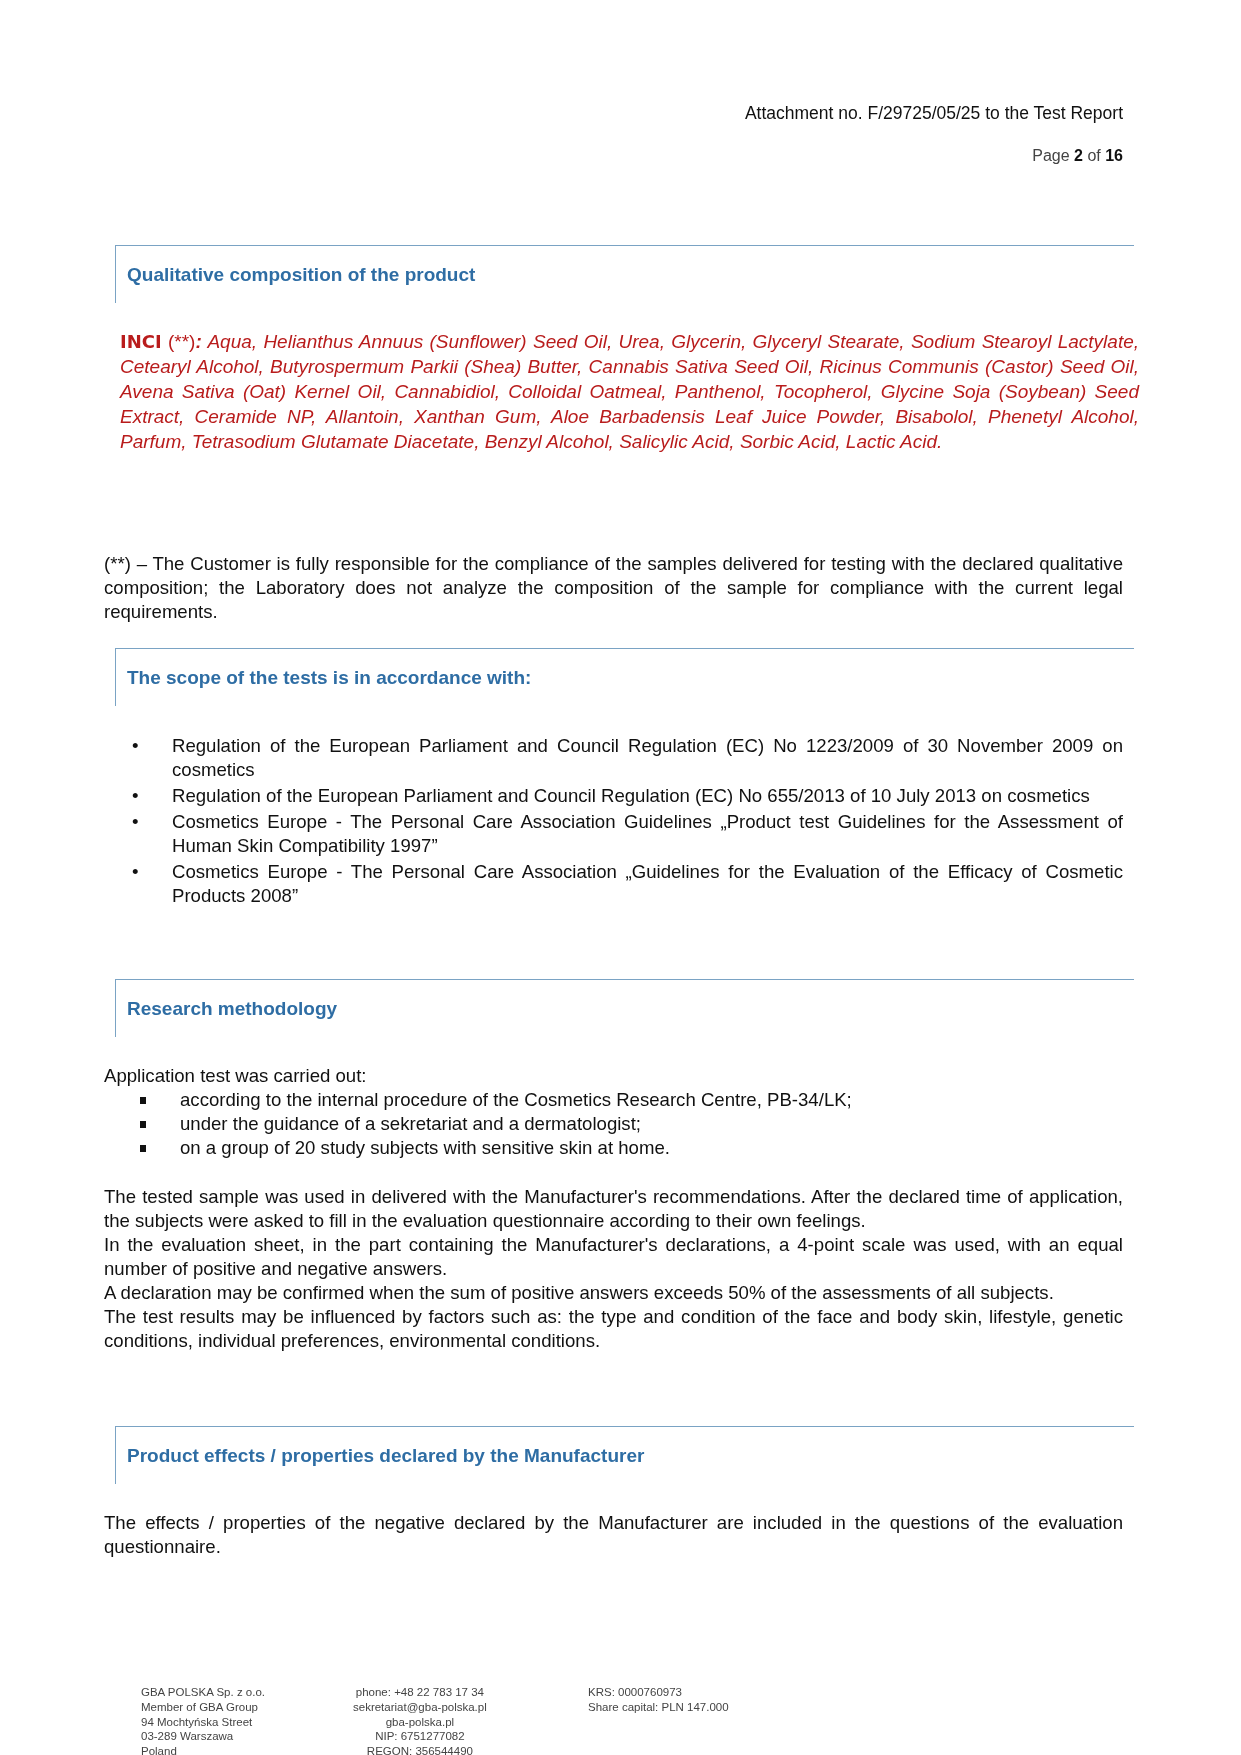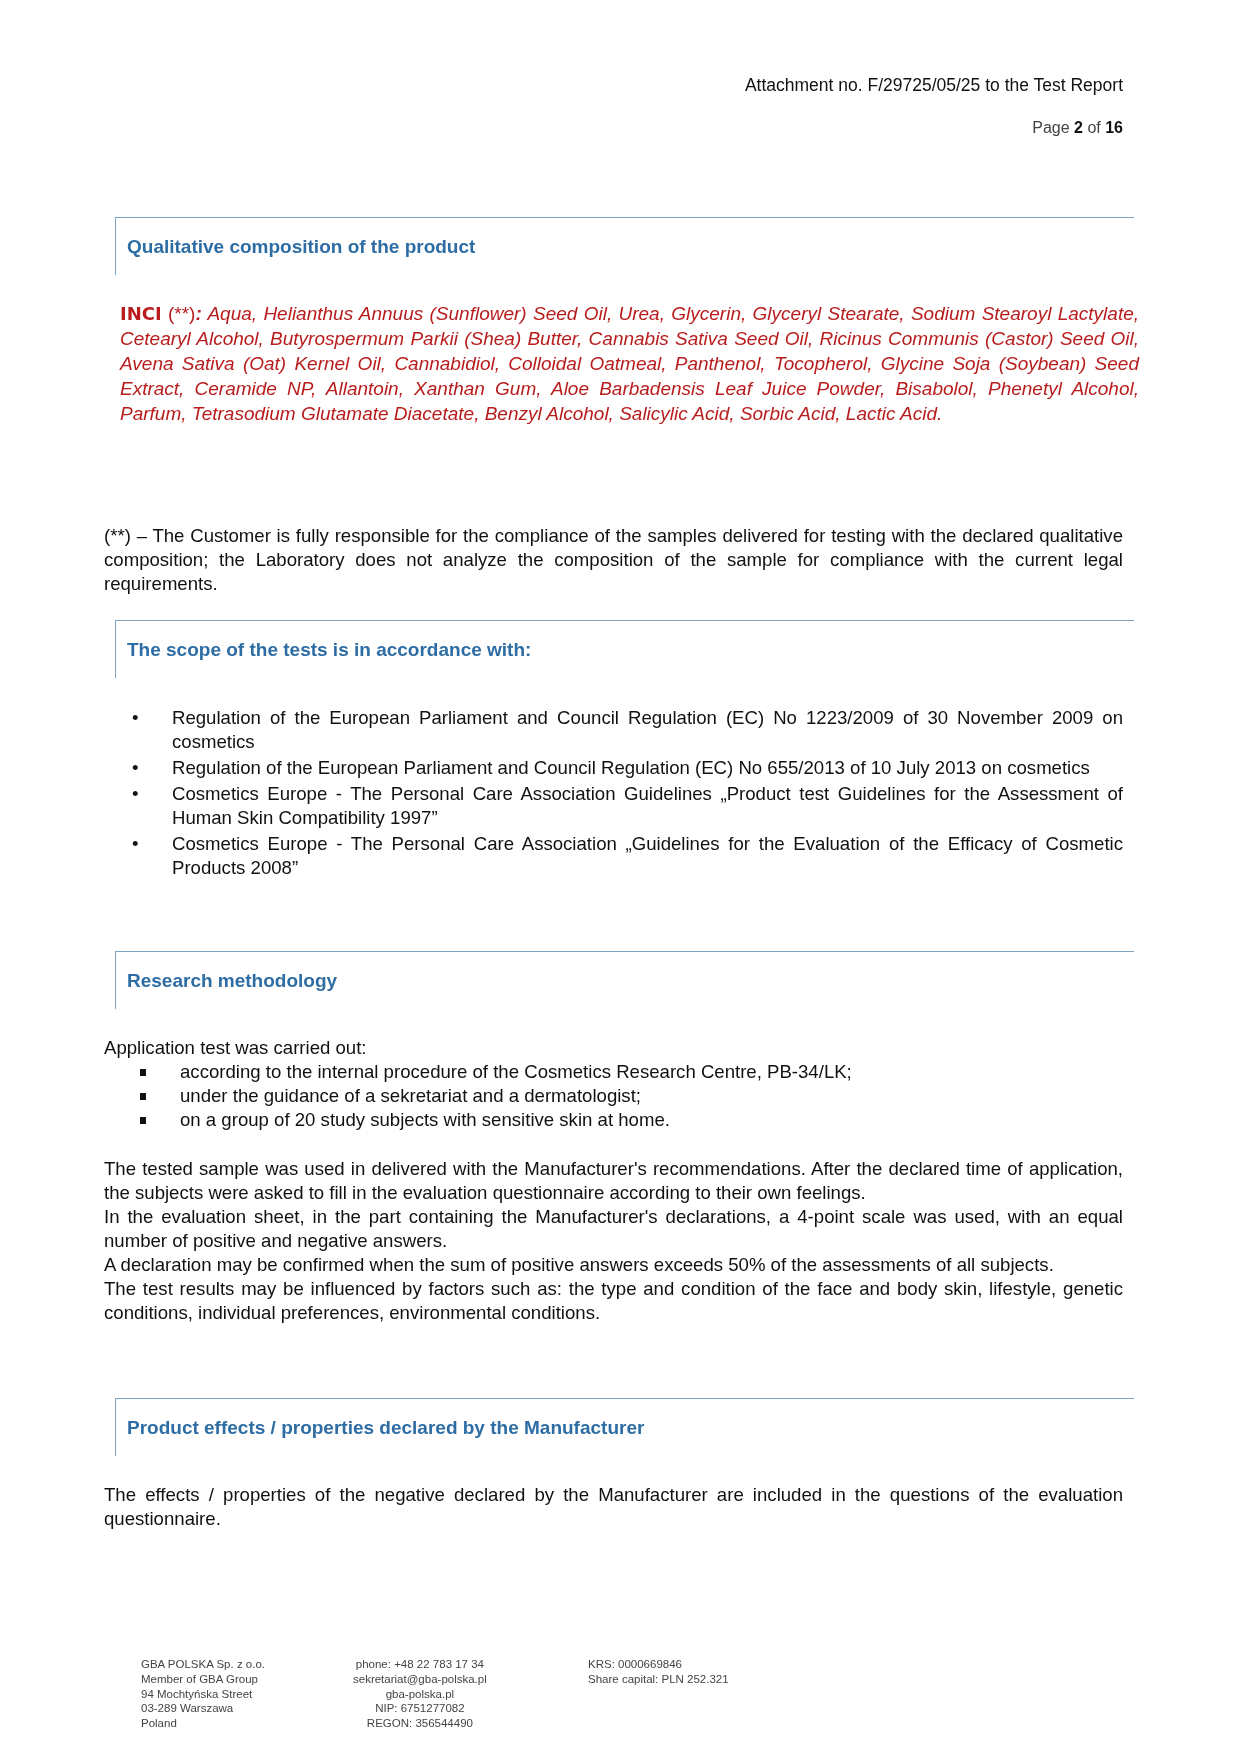--- a/index.html
+++ b/index.html
@@ -1,18 +1,18 @@
 <!DOCTYPE html>
 <html><head>
 <meta charset="utf-8">
 <style>
   html, body { margin: 0; padding: 0; background: #ffffff; }
   body { width: 1241px; height: 1755px; position: relative; overflow: hidden;
          font-family: "Liberation Sans", sans-serif; color: #111; }
-  .abs { position: absolute; }
+  .abs { position: absolute; margin-top: 28px; }
   .hdr-line { right: 118px; top: 75px; font-size: 17.5px; color: #111; white-space: nowrap; }
   .hdr-page { right: 118px; top: 119px; font-size: 16px; color: #444; white-space: nowrap; }
   .hdr-page b { color: #111; }
   .sec-box { left: 115px; width: 1019px; height: 58px; border-top: 1.5px solid #7aa3c4; border-left: 1.5px solid #7aa3c4; box-sizing: border-box; }
   .sec-title { position: absolute; left: 11px; top: 18px; font-size: 19px; font-weight: bold; color: #2e6da4; white-space: nowrap; }
   .body-text { left: 104px; width: 1019px; font-size: 18.6px; line-height: 24px; text-align: justify; color: #111; }
   .inci { left: 120px; width: 1019px; font-size: 19px; line-height: 25px; text-align: justify; font-style: italic; color: #b91c1c; }
   .inci .lbl { font-style: normal; font-weight: bold; font-family: "DejaVu Sans", sans-serif; font-size: 18px; }
   .inci .ast { font-style: normal; }
   ul.dots { margin: 0; padding: 0; list-style: none; }
@@ -90,15 +90,15 @@
   <div>Poland</div>
 </div>
 <div class="abs footer" style="left:353px;text-align:center;">
   <div>phone: +48 22 783 17 34</div>
   <div>sekretariat@gba-polska.pl</div>
   <div>gba-polska.pl</div>
   <div>NIP: 6751277082</div>
   <div>REGON: 356544490</div>
 </div>
 <div class="abs footer" style="left:588px;">
-  <div>KRS: 0000669846</div>
-  <div>Share capital: PLN 252.321</div>
+  <div>KRS: 0000760973</div>
+  <div>Share capital: PLN 147.000</div>
 </div>
 
 </body></html>

